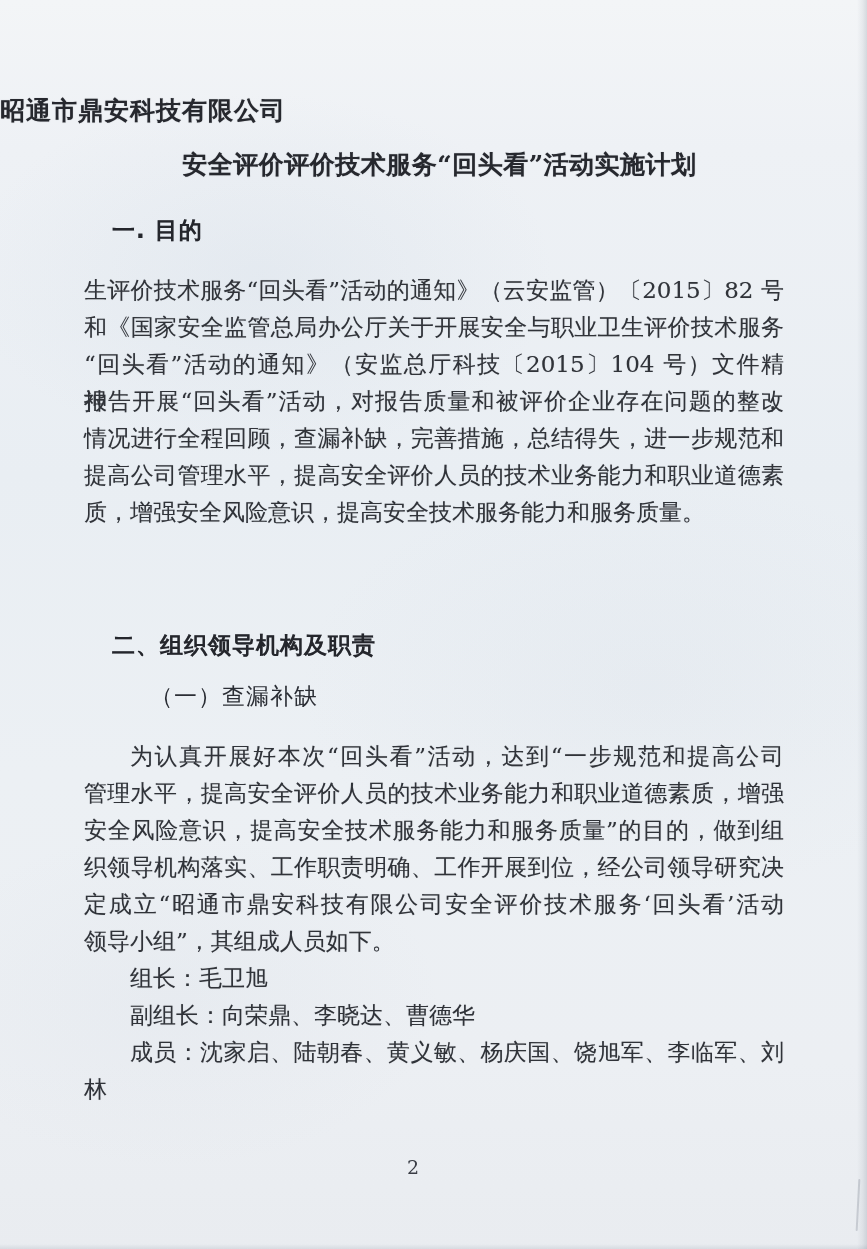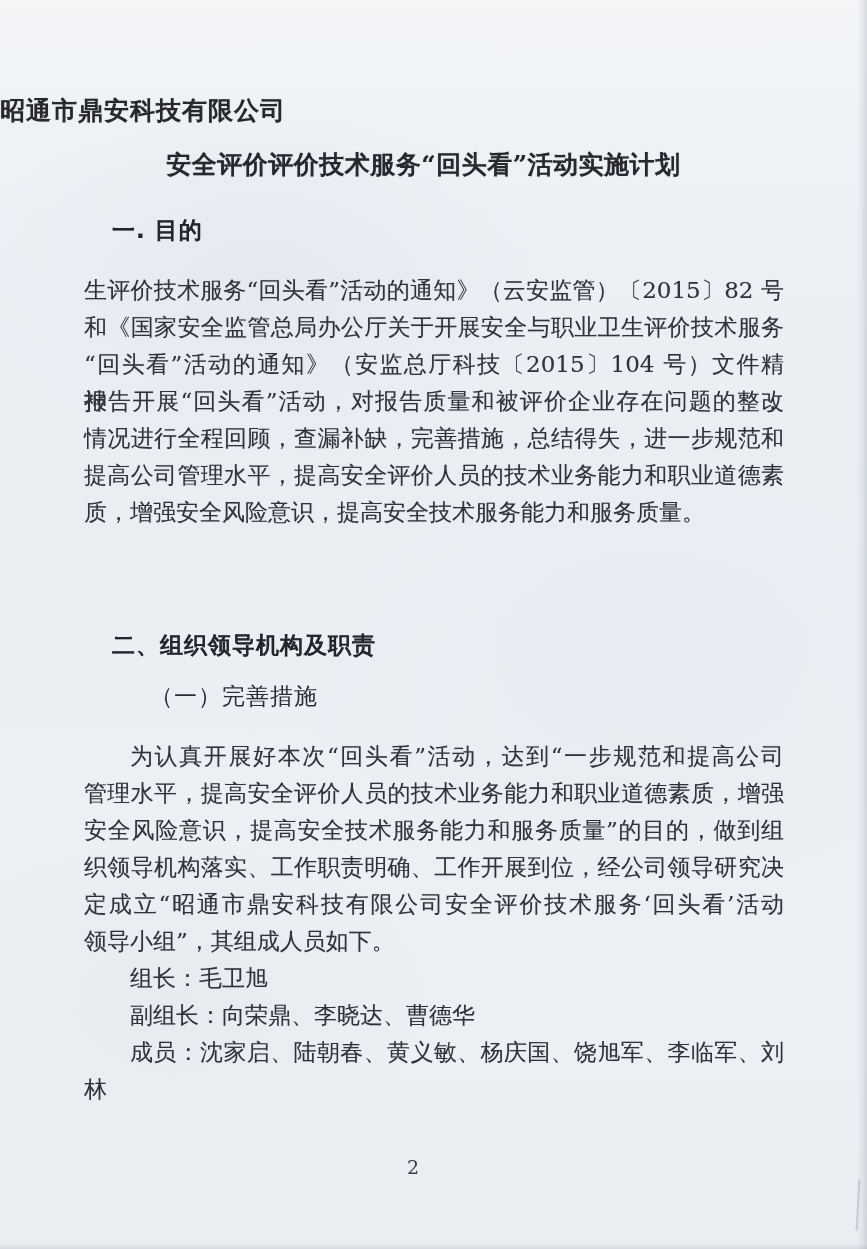--- a/index.html
+++ b/index.html
@@ -44,21 +44,21 @@
   }
 
   .doc-title {
     position: absolute; top: 94px; left: 0; width: 847px;
     margin: 0; text-align: left;
     font-size: 25px; font-weight: bold; letter-spacing: 1px;
     color: #26282e;
     text-shadow: 0 0 1px rgba(38,40,46,0.35);
   }
   .doc-subtitle {
-    position: absolute; top: 148px; left: 0; width: 847px;
+    position: absolute; top: 148px; left: 16px; width: 847px;
     margin: 0; text-align: center;
     font-size: 25px; font-weight: bold; letter-spacing: 0.5px;
     color: #26282e;
     text-shadow: 0 0 1px rgba(38,40,46,0.35);
   }
   .sec-heading {
     position: absolute; left: 112px;
     font-family: "DejaVu Sans", "Liberation Sans", sans-serif;
     font-size: 23px; font-weight: bold; letter-spacing: 1px;
     color: #24262c;
@@ -104,21 +104,21 @@
     <div class="line j">生评价技术服务“回头看”活动的通知》（云安监管）〔2015〕82 号</div>
     <div class="line j">和《国家安全监管总局办公厅关于开展安全与职业卫生评价技术服务</div>
     <div class="line j">“回头看”活动的通知》（安监总厅科技〔2015〕104 号）文件精神，</div>
     <div class="line j">报告开展“回头看”活动，对报告质量和被评价企业存在问题的整改</div>
     <div class="line j">情况进行全程回顾，查漏补缺，完善措施，总结得失，进一步规范和</div>
     <div class="line j">提高公司管理水平，提高安全评价人员的技术业务能力和职业道德素</div>
     <div class="line">质，增强安全风险意识，提高安全技术服务能力和服务质量。</div>
   </div>
 
   <div class="sec-heading h-org">二、组织领导机构及职责</div>
-  <div class="sub-heading">（一）完善措施</div>
+  <div class="sub-heading">（一）查漏补缺</div>
 
   <div class="para p-org">
     <div class="line ind j">为认真开展好本次“回头看”活动，达到“一步规范和提高公司</div>
     <div class="line j">管理水平，提高安全评价人员的技术业务能力和职业道德素质，增强</div>
     <div class="line j">安全风险意识，提高安全技术服务能力和服务质量”的目的，做到组</div>
     <div class="line j">织领导机构落实、工作职责明确、工作开展到位，经公司领导研究决</div>
     <div class="line j">定成立“昭通市鼎安科技有限公司安全评价技术服务‘回头看’活动</div>
     <div class="line">领导小组”，其组成人员如下。</div>
     <div class="line ind">组长：毛卫旭</div>
     <div class="line ind">副组长：向荣鼎、李晓达、曹德华</div>

